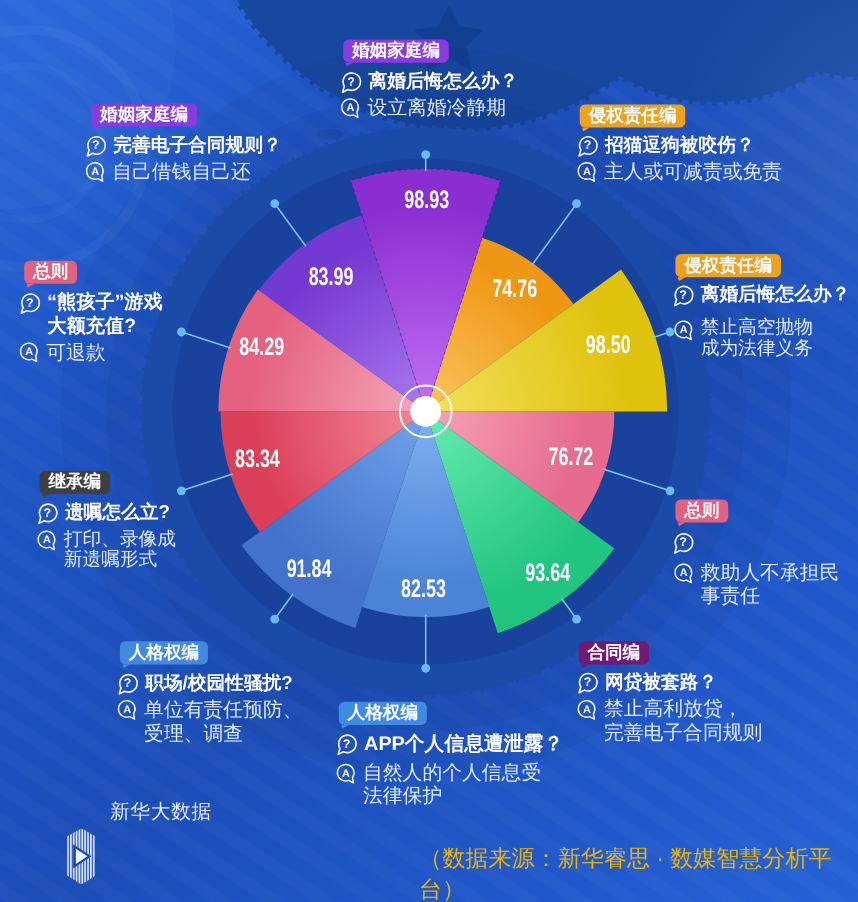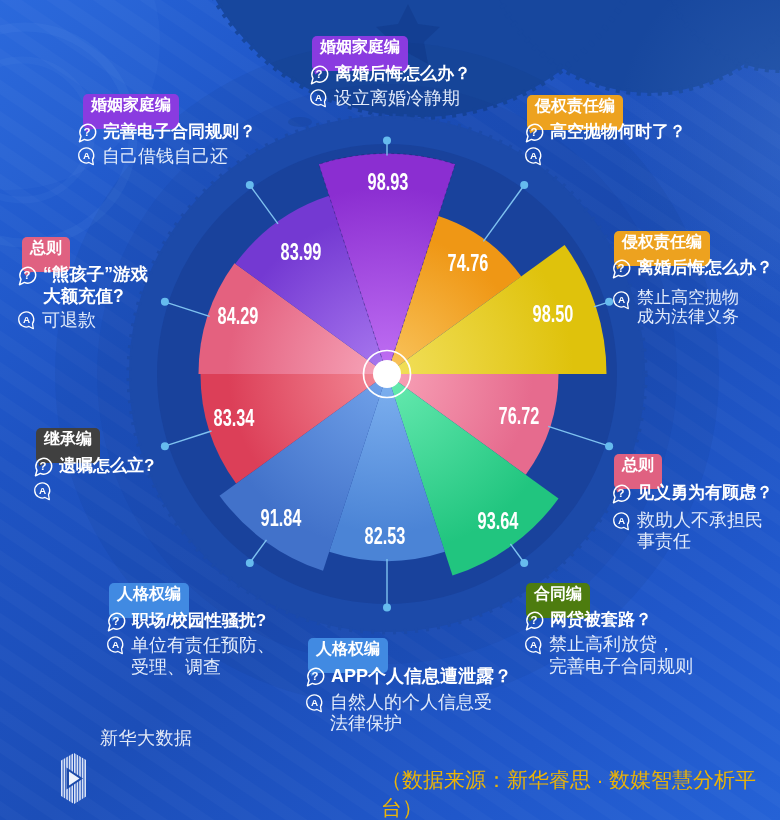--- a/index.html
+++ b/index.html
@@ -1,17 +1,17 @@
 <!DOCTYPE html>
 <html><head><meta charset="utf-8">
 <style>
 * {margin:0;padding:0;box-sizing:border-box}
 html,body {width:780px;height:820px;overflow:hidden}
 body {font-family:"Liberation Sans",sans-serif;position:relative;background:#1d51bd}
-.badge {position:absolute;height:35px;line-height:21px;padding:0 8px;border-radius:5px;
+.badge {position:absolute;height:21px;line-height:21px;padding:0 8px;border-radius:5px;
   color:#fff;font-size:16px;font-weight:bold;white-space:nowrap}
 .badge::after {content:"";position:absolute;left:2px;bottom:-3.5px;width:8px;height:4px;
   background:inherit;clip-path:polygon(0 0,100% 0,15% 100%)}
 .qline,.aline {position:absolute;white-space:nowrap;display:flex;align-items:flex-start}
 .qline {color:#ffffff;font-weight:bold}
 .aline {color:#e2ebfa}
 .ic {margin-right:6px;flex:0 0 auto;margin-top:1px}
 </style></head>
 <body>
 <svg width="780" height="820" viewBox="0 0 780 820" style="position:absolute;left:0;top:0">
@@ -177,27 +177,28 @@
       <text x="11.1" y="14.3" text-anchor="middle" font-size="11.5" font-weight="bold" fill="#fff" font-family="'Liberation Sans',sans-serif">A</text>
     </svg>
     <span>自己借钱自己还</span>
   </div>
 <div class="badge" style="left:527px;top:95px;background:#eda21f">侵权责任编</div>
 <div class="qline" style="left:524px;top:121px;font-size:17px;line-height:22px">
     <svg class="ic" width="20" height="22" viewBox="0 0 22 23">
       <path d="M8.1,18.5 A8.7,8.7 0 1 0 4.4,15.1 L2.7,21.2 Z" fill="none" stroke="#fff" stroke-width="1.6" stroke-linejoin="round"></path>
       <text x="11.1" y="14.6" text-anchor="middle" font-size="12.5" font-weight="bold" fill="#fff" font-family="'Liberation Sans',sans-serif">?</text>
     </svg>
-    <span>高空抛物何时了？</span>
+    <span>招猫逗狗被咬伤？</span>
   </div>
 <div class="aline" style="left:524px;top:145px;font-size:18px;line-height:23px">
     <svg class="ic" width="19" height="21" viewBox="0 0 22 23">
       <path d="M13.9,18.4 A8.7,8.7 0 1 1 17.9,15.2 L18.9,21.0 Z" fill="none" stroke="#fff" stroke-width="1.5" stroke-linejoin="round"></path>
       <text x="11.1" y="14.3" text-anchor="middle" font-size="11.5" font-weight="bold" fill="#fff" font-family="'Liberation Sans',sans-serif">A</text>
     </svg>
+    <span>主人或可减责或免责</span>
   </div>
 <div class="badge" style="left:614px;top:231px;background:#eda21f">侵权责任编</div>
 <div class="qline" style="left:611px;top:257px;font-size:17px;line-height:22px">
     <svg class="ic" width="20" height="22" viewBox="0 0 22 23">
       <path d="M8.1,18.5 A8.7,8.7 0 1 0 4.4,15.1 L2.7,21.2 Z" fill="none" stroke="#fff" stroke-width="1.6" stroke-linejoin="round"></path>
       <text x="11.1" y="14.6" text-anchor="middle" font-size="12.5" font-weight="bold" fill="#fff" font-family="'Liberation Sans',sans-serif">?</text>
     </svg>
     <span>离婚后悔怎么办？</span>
   </div>
 <div class="aline" style="left:612px;top:289px;font-size:17px;line-height:18.5px">
@@ -206,30 +207,29 @@
       <text x="11.1" y="14.3" text-anchor="middle" font-size="11.5" font-weight="bold" fill="#fff" font-family="'Liberation Sans',sans-serif">A</text>
     </svg>
     <span>禁止高空抛物<br>成为法律义务</span>
   </div>
 <div class="badge" style="left:614px;top:454px;background:#e06181">总则</div>
 <div class="qline" style="left:611px;top:482px;font-size:17px;line-height:22px">
     <svg class="ic" width="20" height="22" viewBox="0 0 22 23">
       <path d="M8.1,18.5 A8.7,8.7 0 1 0 4.4,15.1 L2.7,21.2 Z" fill="none" stroke="#fff" stroke-width="1.6" stroke-linejoin="round"></path>
       <text x="11.1" y="14.6" text-anchor="middle" font-size="12.5" font-weight="bold" fill="#fff" font-family="'Liberation Sans',sans-serif">?</text>
     </svg>
-    <span>见义勇为有顾虑？</span>
   </div>
 <div class="aline" style="left:612px;top:510px;font-size:18px;line-height:20.5px">
     <svg class="ic" width="19" height="21" viewBox="0 0 22 23">
       <path d="M13.9,18.4 A8.7,8.7 0 1 1 17.9,15.2 L18.9,21.0 Z" fill="none" stroke="#fff" stroke-width="1.5" stroke-linejoin="round"></path>
       <text x="11.1" y="14.3" text-anchor="middle" font-size="11.5" font-weight="bold" fill="#fff" font-family="'Liberation Sans',sans-serif">A</text>
     </svg>
     <span>救助人不承担民<br>事责任</span>
   </div>
-<div class="badge" style="left:526px;top:583px;background:#4d7c0f">合同编</div>
+<div class="badge" style="left:526px;top:583px;background:#701a75">合同编</div>
 <div class="qline" style="left:524px;top:609px;font-size:17px;line-height:22px">
     <svg class="ic" width="20" height="22" viewBox="0 0 22 23">
       <path d="M8.1,18.5 A8.7,8.7 0 1 0 4.4,15.1 L2.7,21.2 Z" fill="none" stroke="#fff" stroke-width="1.6" stroke-linejoin="round"></path>
       <text x="11.1" y="14.6" text-anchor="middle" font-size="12.5" font-weight="bold" fill="#fff" font-family="'Liberation Sans',sans-serif">?</text>
     </svg>
     <span>网贷被套路？</span>
   </div>
 <div class="aline" style="left:524px;top:634px;font-size:18px;line-height:21.5px">
     <svg class="ic" width="19" height="21" viewBox="0 0 22 23">
       <path d="M13.9,18.4 A8.7,8.7 0 1 1 17.9,15.2 L18.9,21.0 Z" fill="none" stroke="#fff" stroke-width="1.5" stroke-linejoin="round"></path>
@@ -273,20 +273,21 @@
       <path d="M8.1,18.5 A8.7,8.7 0 1 0 4.4,15.1 L2.7,21.2 Z" fill="none" stroke="#fff" stroke-width="1.6" stroke-linejoin="round"></path>
       <text x="11.1" y="14.6" text-anchor="middle" font-size="12.5" font-weight="bold" fill="#fff" font-family="'Liberation Sans',sans-serif">?</text>
     </svg>
     <span>遗嘱怎么立?</span>
   </div>
 <div class="aline" style="left:33px;top:480px;font-size:17px;line-height:19px">
     <svg class="ic" width="19" height="21" viewBox="0 0 22 23">
       <path d="M13.9,18.4 A8.7,8.7 0 1 1 17.9,15.2 L18.9,21.0 Z" fill="none" stroke="#fff" stroke-width="1.5" stroke-linejoin="round"></path>
       <text x="11.1" y="14.3" text-anchor="middle" font-size="11.5" font-weight="bold" fill="#fff" font-family="'Liberation Sans',sans-serif">A</text>
     </svg>
+    <span>打印、录像成<br>新遗嘱形式</span>
   </div>
 <div class="badge" style="left:22px;top:237px;background:#e06181">总则</div>
 <div class="qline" style="left:17px;top:264px;font-size:17.5px;line-height:21.5px">
     <svg class="ic" width="20" height="22" viewBox="0 0 22 23">
       <path d="M8.1,18.5 A8.7,8.7 0 1 0 4.4,15.1 L2.7,21.2 Z" fill="none" stroke="#fff" stroke-width="1.6" stroke-linejoin="round"></path>
       <text x="11.1" y="14.6" text-anchor="middle" font-size="12.5" font-weight="bold" fill="#fff" font-family="'Liberation Sans',sans-serif">?</text>
     </svg>
     <span>“熊孩子”游戏<br>大额充值?</span>
   </div>
 <div class="aline" style="left:17px;top:309px;font-size:18px;line-height:23px">

